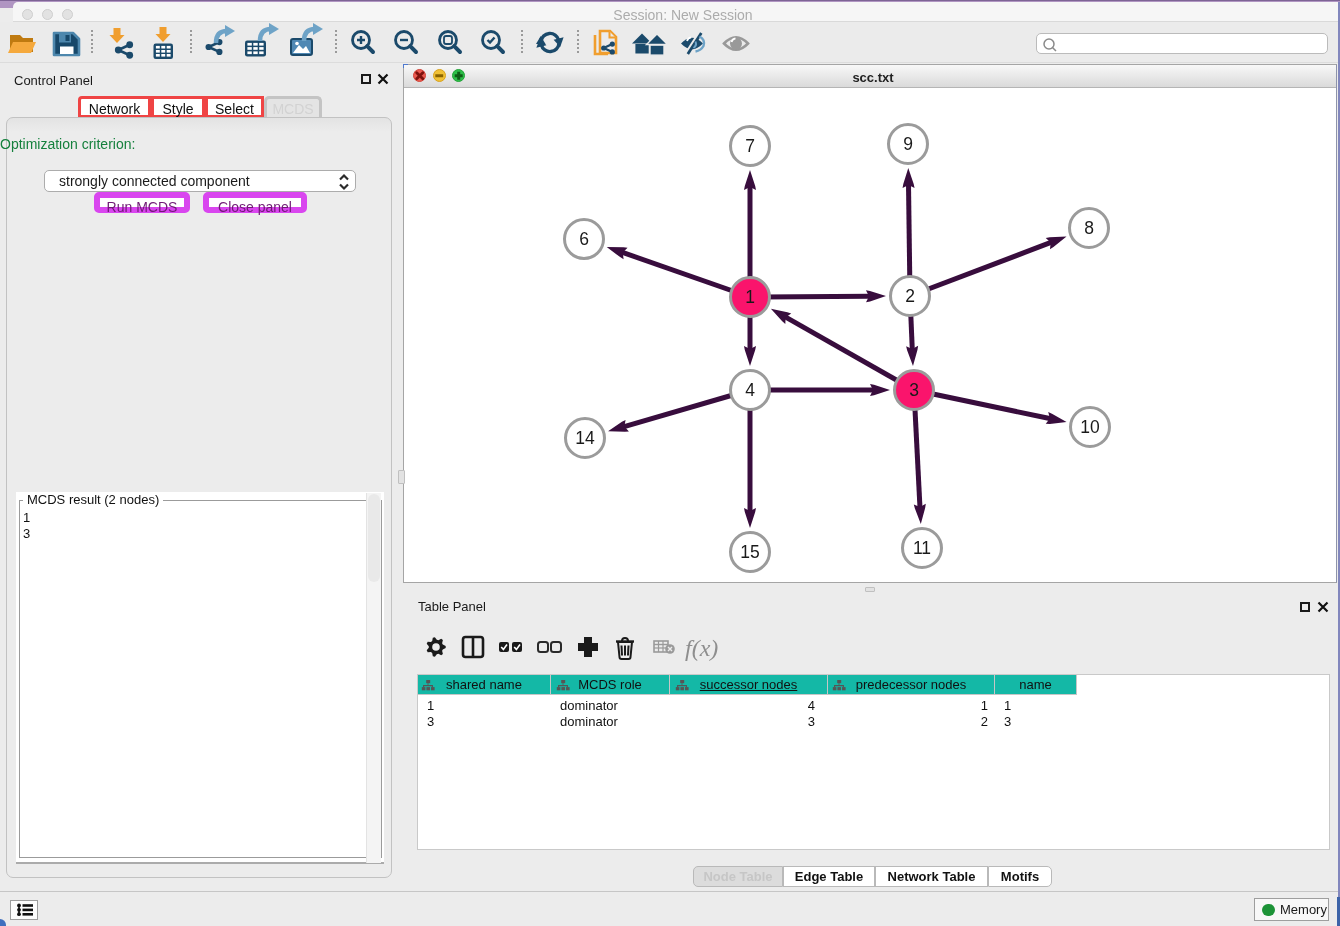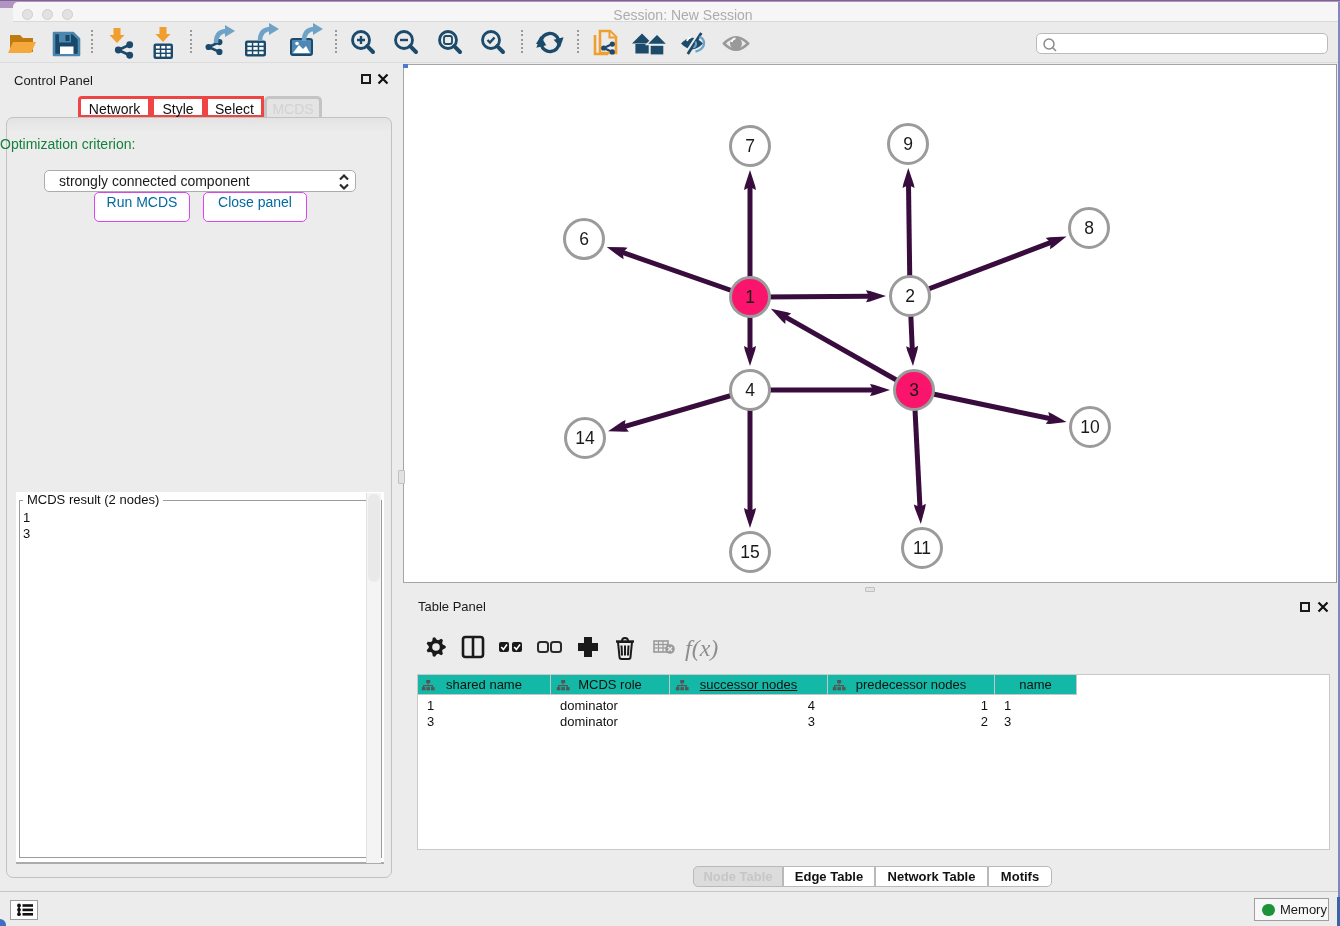--- a/index.html
+++ b/index.html
@@ -21,22 +21,22 @@
   .sq-icon{width:10px;height:10px;border:2px solid #1a1a1a;box-sizing:border-box;position:absolute;}
   #tabs{left:78px;top:96px;height:22px;}
   .tab{position:absolute;top:0;height:22px;background:#fff;border:3px solid #ef4444;box-sizing:border-box;
        font-size:14px;color:#111;text-align:center;line-height:21px;}
   #tab-mcds{background:#e4e4e4;color:#d2d2d2;border-radius:5px 5px 0 0;border-bottom:none;border-color:#c4c4c4;}
   #cp-pane{left:6px;top:117px;width:386px;height:761px;border:1px solid #c2c2c2;border-radius:7px;
            background:linear-gradient(#e3e3e3,#ececec 14px);box-sizing:border-box;}
   #opt-label{left:0px;top:136px;width:400px;text-align:left;font-size:14px;color:#15803d;}
   #dropdown{left:44px;top:170px;width:312px;height:22px;background:#fff;border:1px solid #acacac;border-radius:5px;box-sizing:border-box;}
   #dropdown span{position:absolute;left:14px;top:2px;font-size:14px;color:#1a1a1a;}
-  .btn{position:absolute;height:30px;background:#fff;border:1px solid #d946ef;border-radius:5px;box-sizing:border-box;
-       font-size:14px;color:#0369a1;text-align:center;line-height:19px;}
+  .btn{position:absolute;height:21px;background:#fff;border:6px solid #d946ef;border-radius:5px;box-sizing:border-box;
+       font-size:14px;color:#701a75;text-align:center;line-height:19px;}
   
   #scrollpane{left:16px;top:492px;width:368px;height:372px;background:#fff;border-bottom:2px solid #ababab;box-sizing:border-box;}
   #grp{left:19px;top:500px;width:363px;height:358px;border:1px solid #9b9b9b;box-sizing:border-box;}
   #grp-label{left:23px;top:492px;font-size:13px;color:#111;background:#fff;padding:0 4px;}
   #grp-text{left:23px;top:510px;font-size:13px;color:#111;line-height:16px;}
   #grp-sb{left:366px;top:493px;width:15px;height:370px;background:#f4f4f4;border-left:1px solid #e3e3e3;box-sizing:border-box;}
   
   #net{left:403px;top:64px;width:934px;height:519px;border:1px solid #a5a5a5;border-right-color:#8d93ab;background:#fff;box-sizing:border-box;}
   #net-title{position:absolute;left:0;top:0;width:100%;height:23px;
              background:linear-gradient(#f8f8f8,#dadada);border-bottom:1px solid #b5b5b5;box-sizing:border-box;}
@@ -227,20 +227,31 @@
 <div class="abs" id="scrollpane"></div>
 <div class="abs" id="grp"></div>
 <div class="abs" id="grp-sb">
     <div style="position:absolute;left:1px;top:1px;width:12px;height:88px;background:#e9e9e9;border-radius:6px;"></div>
   </div>
 <div class="abs" id="grp-label">MCDS result (2 nodes)</div>
 <div class="abs" id="grp-text">1<br>3</div>
 
 <div class="abs" id="net">
   <div style="position:absolute;left:-1px;top:-1px;width:5px;height:4px;background:#4e79cf;"></div>
+  <div id="net-title">
+    <div class="tl" style="left:9px;background:#ec5a50;border:1px solid #cf4338;"></div>
+    <div class="tl" style="left:28.5px;background:#f1c135;border:1px solid #d8a21e;"></div>
+    <div class="tl" style="left:48px;background:#2cbe48;border:1px solid #22a238;"></div>
+    <svg width="70" height="23" style="position:absolute;left:0;top:0">
+      <path d="M12.7 7.7 L18.8 13.8 M18.8 7.7 L12.7 13.8" stroke="#7e120d" stroke-width="2.8" stroke-linecap="round"></path>
+      <path d="M31.3 10.75 L39.2 10.75" stroke="#8a6400" stroke-width="3"></path>
+      <path d="M54.7 6.8 L54.7 14.7 M50.7 10.75 L58.7 10.75" stroke="#0d5c16" stroke-width="3"></path>
+    </svg>
+    <div class="t">scc.txt</div>
+  </div>
   <svg id="graph" width="928" height="494" style="position:absolute;left:3px;top:23px">
 <defs>
         <marker id="arr" viewBox="-1 -7 23 14" markerWidth="23" markerHeight="14" refX="4" refY="0" orient="auto" markerUnits="userSpaceOnUse">
           <path d="M0,-6 L4,-5.2 L20,0 L4,5.2 L0,6 L3,0 Z" fill="#380d3d"></path>
         </marker>
       </defs>
 <line x1="343.0" y1="209.0" x2="343.0" y2="98.0" stroke="#380d3d" stroke-width="5" marker-end="url(#arr)"></line>
 <line x1="343.0" y1="209.0" x2="214.8" y2="164.2" stroke="#380d3d" stroke-width="5" marker-end="url(#arr)"></line>
 <line x1="343.0" y1="209.0" x2="463.0" y2="208.2" stroke="#380d3d" stroke-width="5" marker-end="url(#arr)"></line>
 <line x1="343.0" y1="209.0" x2="343.0" y2="262.0" stroke="#380d3d" stroke-width="5" marker-end="url(#arr)"></line>

